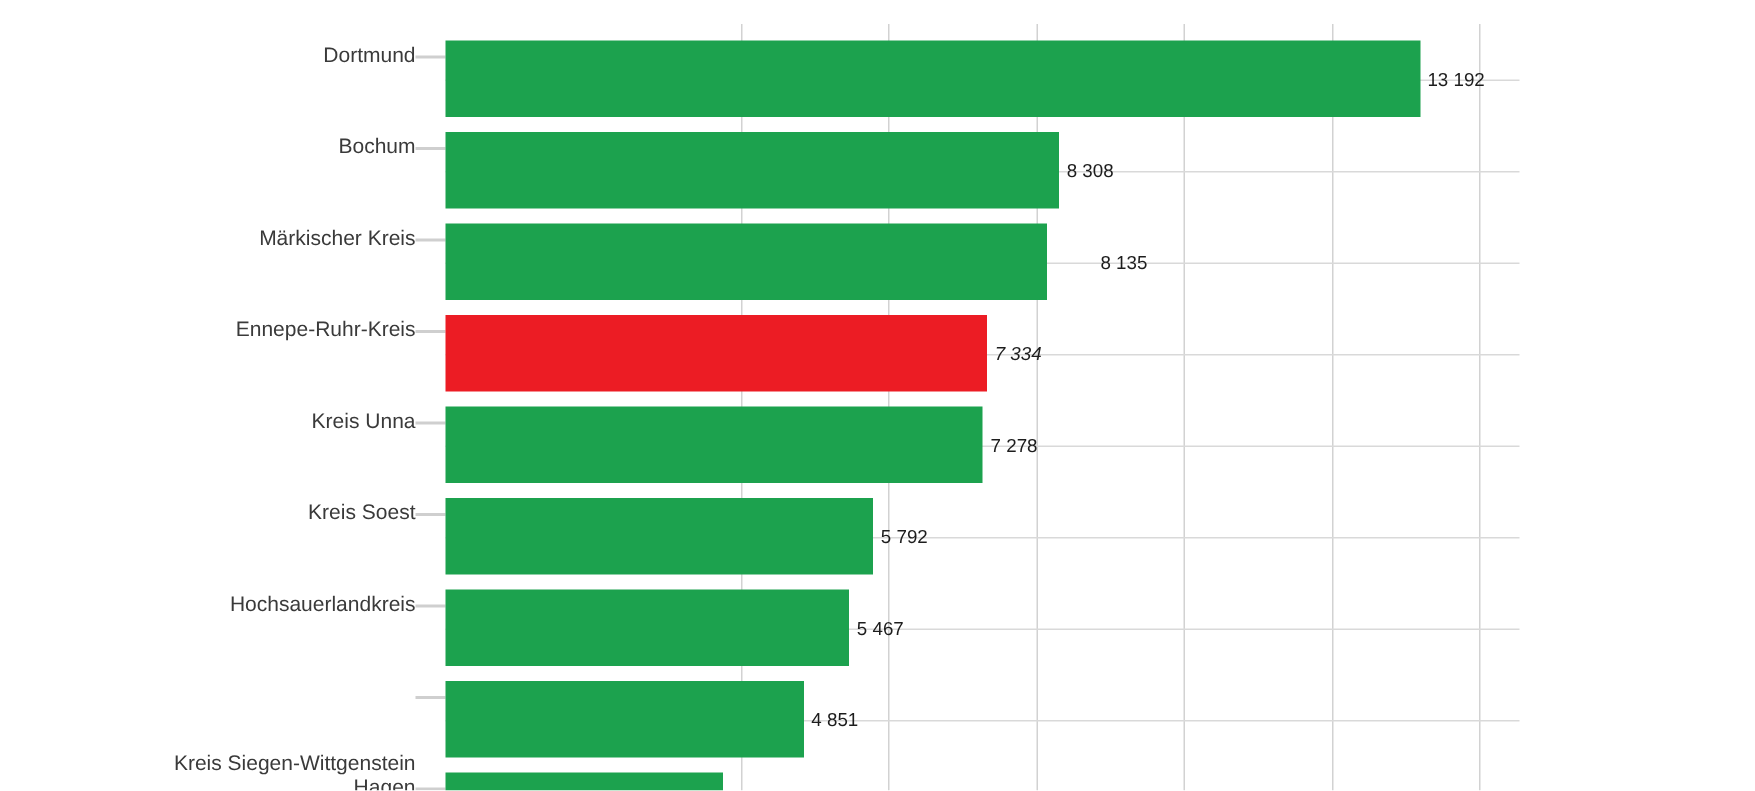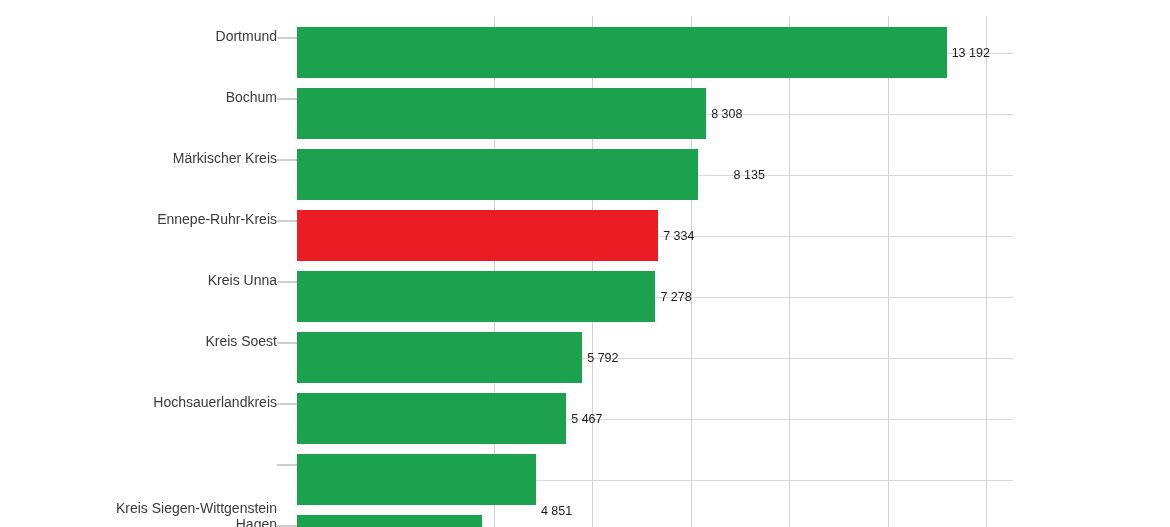--- a/index.html
+++ b/index.html
@@ -120,27 +120,27 @@
         <div class="hgrid" style="top: 525px;"></div>
       </div>
     <div id="bars-layer">
         <div class="bar green" title="Dortmund" style="top: 11px; left: 0px; width: 649.64px; background: rgb(28, 162, 78);"></div>
         <div class="value-label" style="left: 654.64px; top: 30.5px;">13 192</div>
         <div class="bar green" title="Bochum" style="top: 72px; left: 0px; width: 409.127px; background: rgb(28, 162, 78);"></div>
         <div class="value-label" style="left: 414.127px; top: 91.5px;">8 308</div>
         <div class="bar green" title="Märkischer Kreis" style="top: 133px; left: 0px; width: 400.608px; background: rgb(28, 162, 78);"></div>
         <div class="value-label" style="left: 405.608px; top: 152.5px; margin-left: 31px;">8 135</div>
         <div class="bar red" title="Ennepe-Ruhr-Kreis" style="top: 194px; left: 0px; width: 361.163px; background: rgb(236, 28, 36);"></div>
-        <div class="value-label" style="left: 366.163px; top: 213.5px;">7 334</div>
+        <div class="value-label" style="left: 366.163px; top: 213.5px; font-style: italic;">7 334</div>
         <div class="bar green" title="Kreis Unna" style="top: 255px; left: 0px; width: 358.405px; background: rgb(28, 162, 78);"></div>
         <div class="value-label" style="left: 363.405px; top: 274.5px; text-align: right;">7 278</div>
         <div class="bar green" title="Kreis Soest" style="top: 316px; left: 0px; width: 285.227px; background: rgb(28, 162, 78);"></div>
         <div class="value-label" style="left: 290.227px; top: 335.5px;">5 792</div>
         <div class="bar green" title="Hochsauerlandkreis" style="top: 377px; left: 0px; width: 269.222px; background: rgb(28, 162, 78);"></div>
         <div class="value-label" style="left: 274.222px; top: 396.5px;">5 467</div>
         <div class="bar green" title="Kreis Siegen-Wittgenstein" style="top: 438px; left: 0px; width: 238.887px; background: rgb(28, 162, 78);"></div>
-        <div class="value-label" style="left: 243.887px; top: 457.5px; margin-top: 31px;">4 851</div>
+        <div class="value-label" style="left: 243.887px; top: 457.5px;">4 851</div>
         <div class="bar green" title="Hagen" style="top: 499px; left: 0px; width: 184.767px; background: rgb(28, 162, 78);"></div>
         <div class="value-label" style="left: 189.767px; top: 518.5px;">3 752</div>
       </div>
   </div>
 
 </div>
 
 </body></html>

